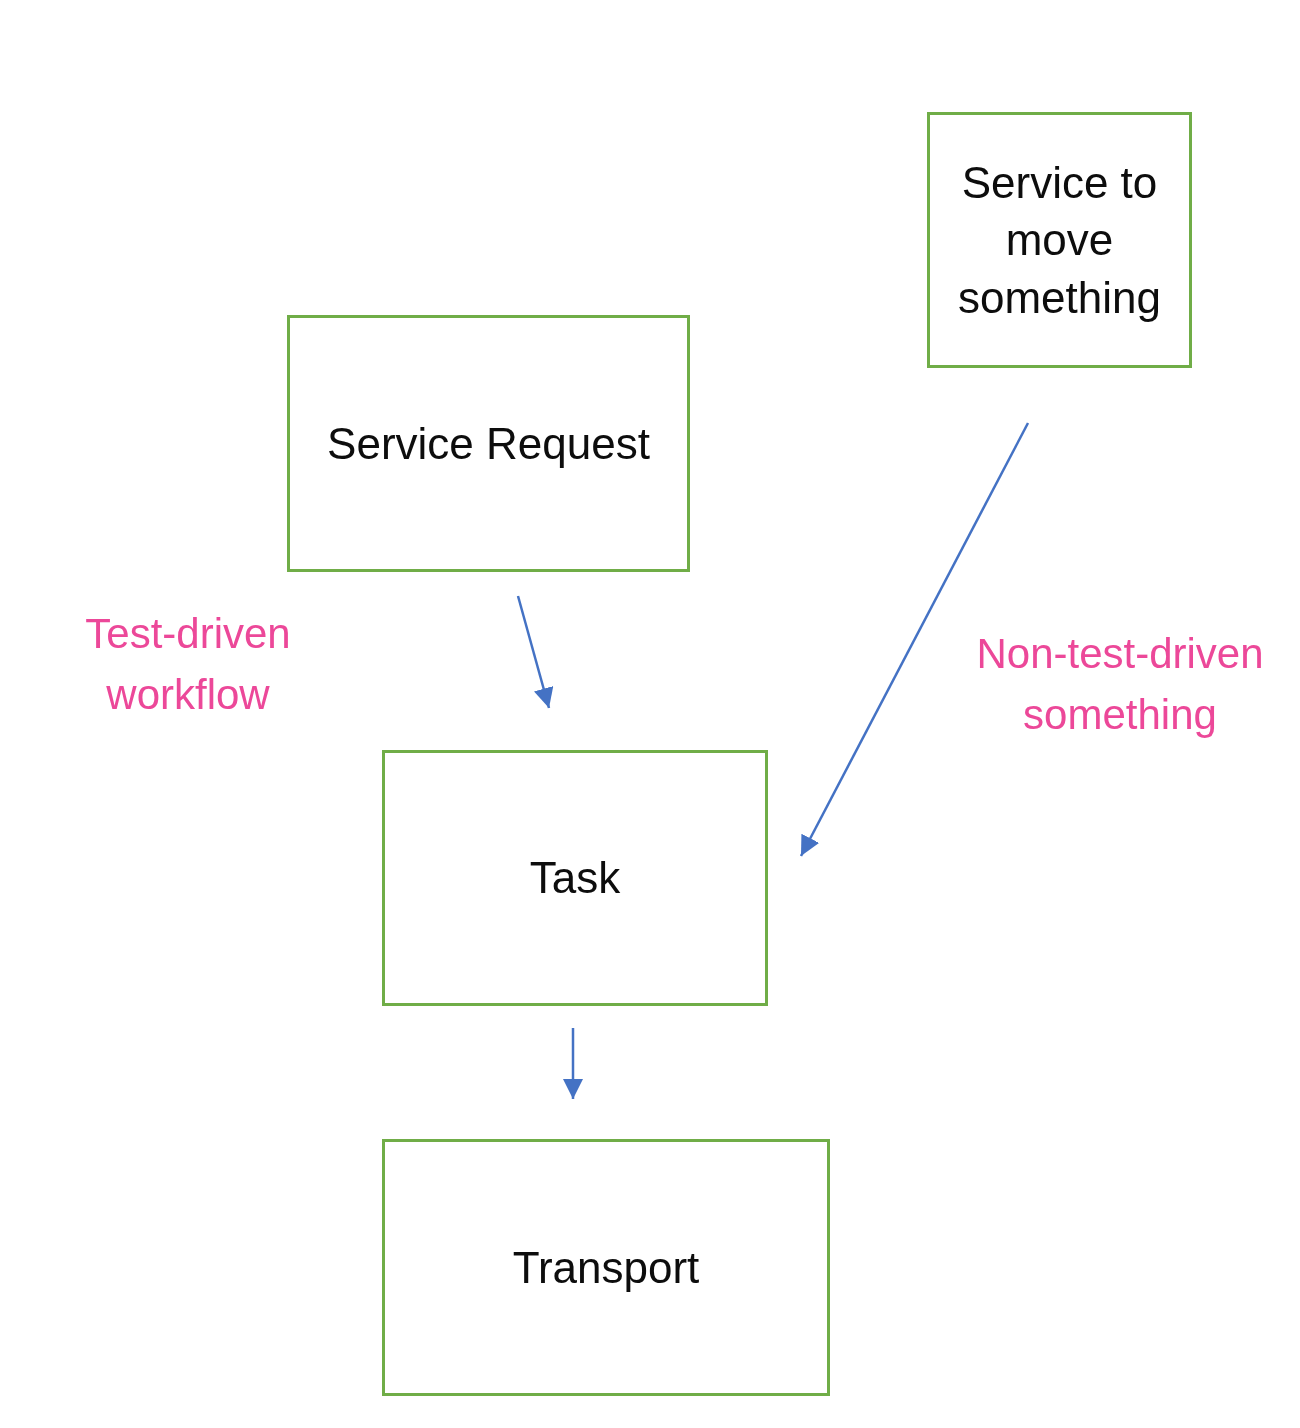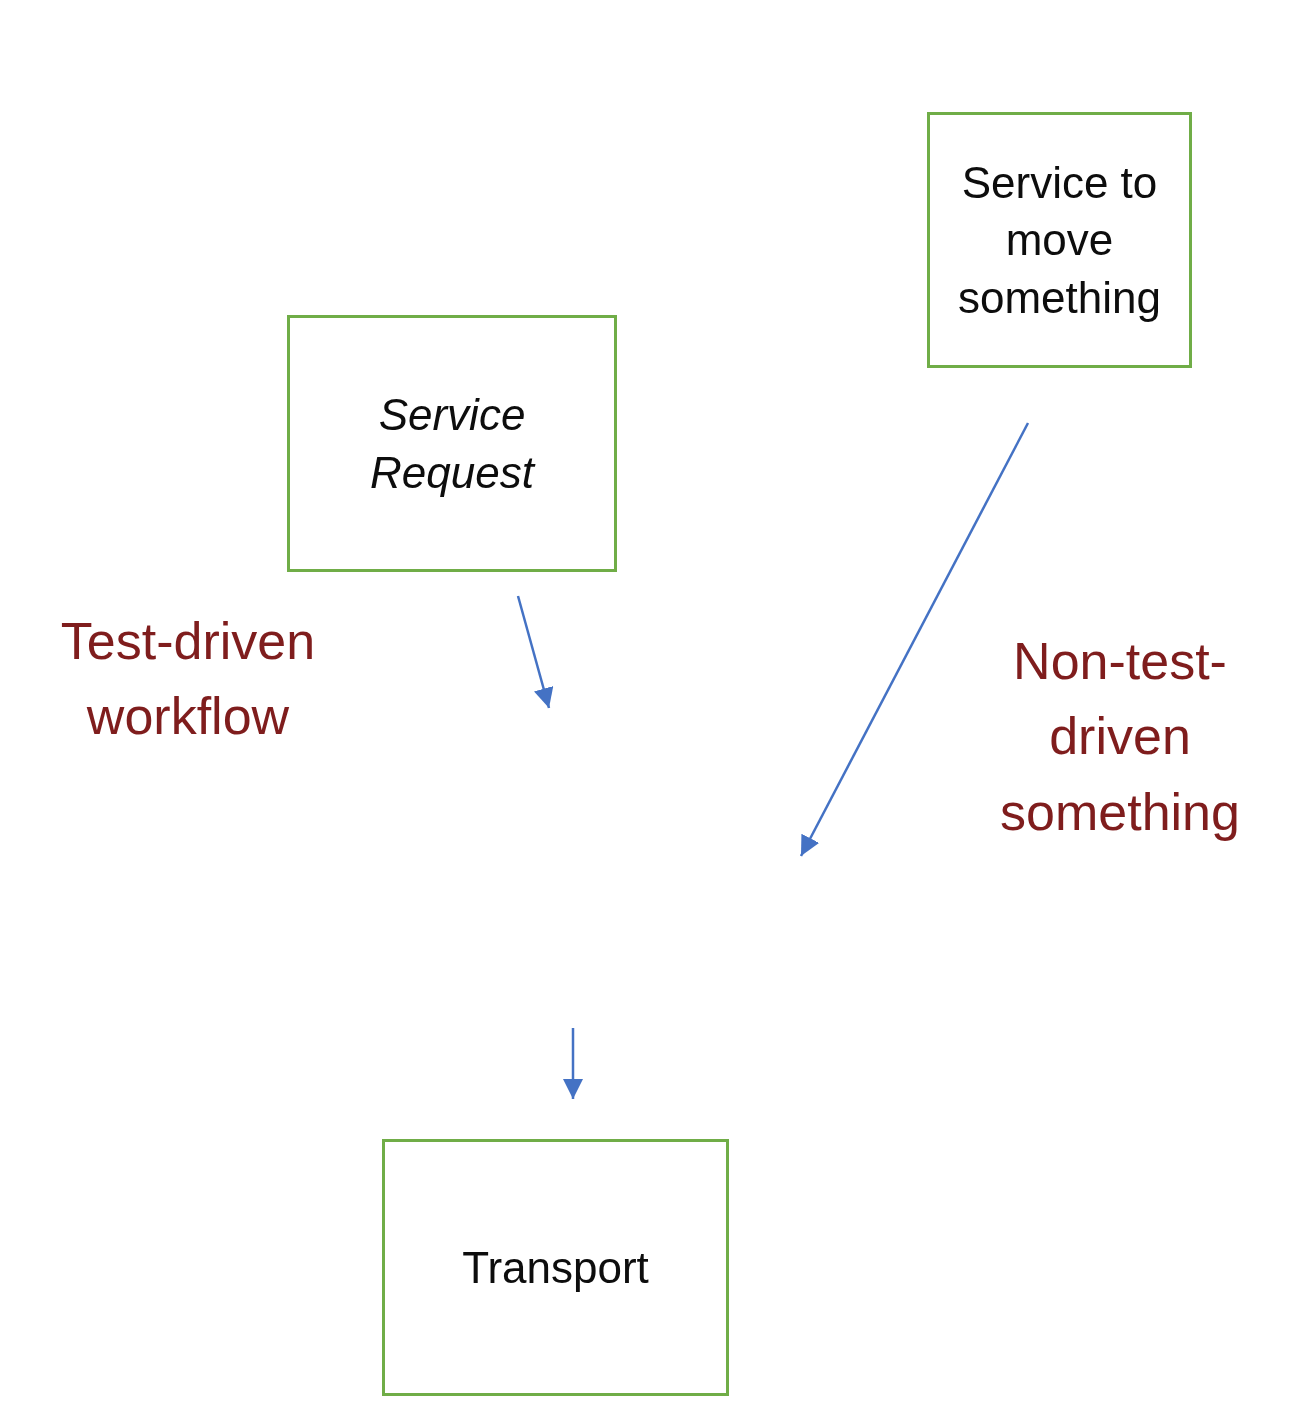--- a/index.html
+++ b/index.html
@@ -33,30 +33,30 @@
     display: flex;
     align-items: center;
     justify-content: center;
     text-align: center;
     font-size: 44px;
     line-height: 1.3;
     padding: 10px;
     z-index: 2;
   }
   .node-request-move   { left: 927px; top: 112px;  width: 265px; height: 256px; }
-  .node-service-request{ left: 287px; top: 315px;  width: 330px; height: 257px; font-style: italic; }
+  .node-service-request{ left: 287px; top: 315px;  width: 403px; height: 257px; }
   .node-task           { left: 382px; top: 750px;  width: 386px; height: 256px; }
-  .node-transport      { left: 382px; top: 1139px; width: 347px; height: 257px; }
+  .node-transport      { left: 382px; top: 1139px; width: 448px; height: 257px; }
   .flow-label {
     position: absolute;
     text-align: center;
-    font-size: 52px;
+    font-size: 42px;
     line-height: 1.45;
     z-index: 2;
-    color: #7f1d1d;
+    color: #ec4899;
   }
   .label-test-driven     { left: 48px;  top: 604px; width: 280px; }
   .label-non-test-driven { left: 945px; top: 624px; width: 350px; }
 </style>
 </head>
 <body>
 
 <div class="canvas">
 
   <svg class="arrow-layer" width="1300" height="1428" viewBox="0 0 1300 1428" xmlns="http://www.w3.org/2000/svg">
@@ -71,20 +71,23 @@
   </svg>
 
   <div class="node node-request-move">
     <span>Service to move something</span>
   </div>
 
   <div class="node node-service-request">
     <span>Service Request</span>
   </div>
 
+  <div class="node node-task">
+    <span>Task</span>
+  </div>
 
   <div class="node node-transport">
     <span>Transport</span>
   </div>
 
   <div class="flow-label label-test-driven">Test-driven workflow</div>
 
   <div class="flow-label label-non-test-driven">Non-test-driven something</div>
 
 </div>

